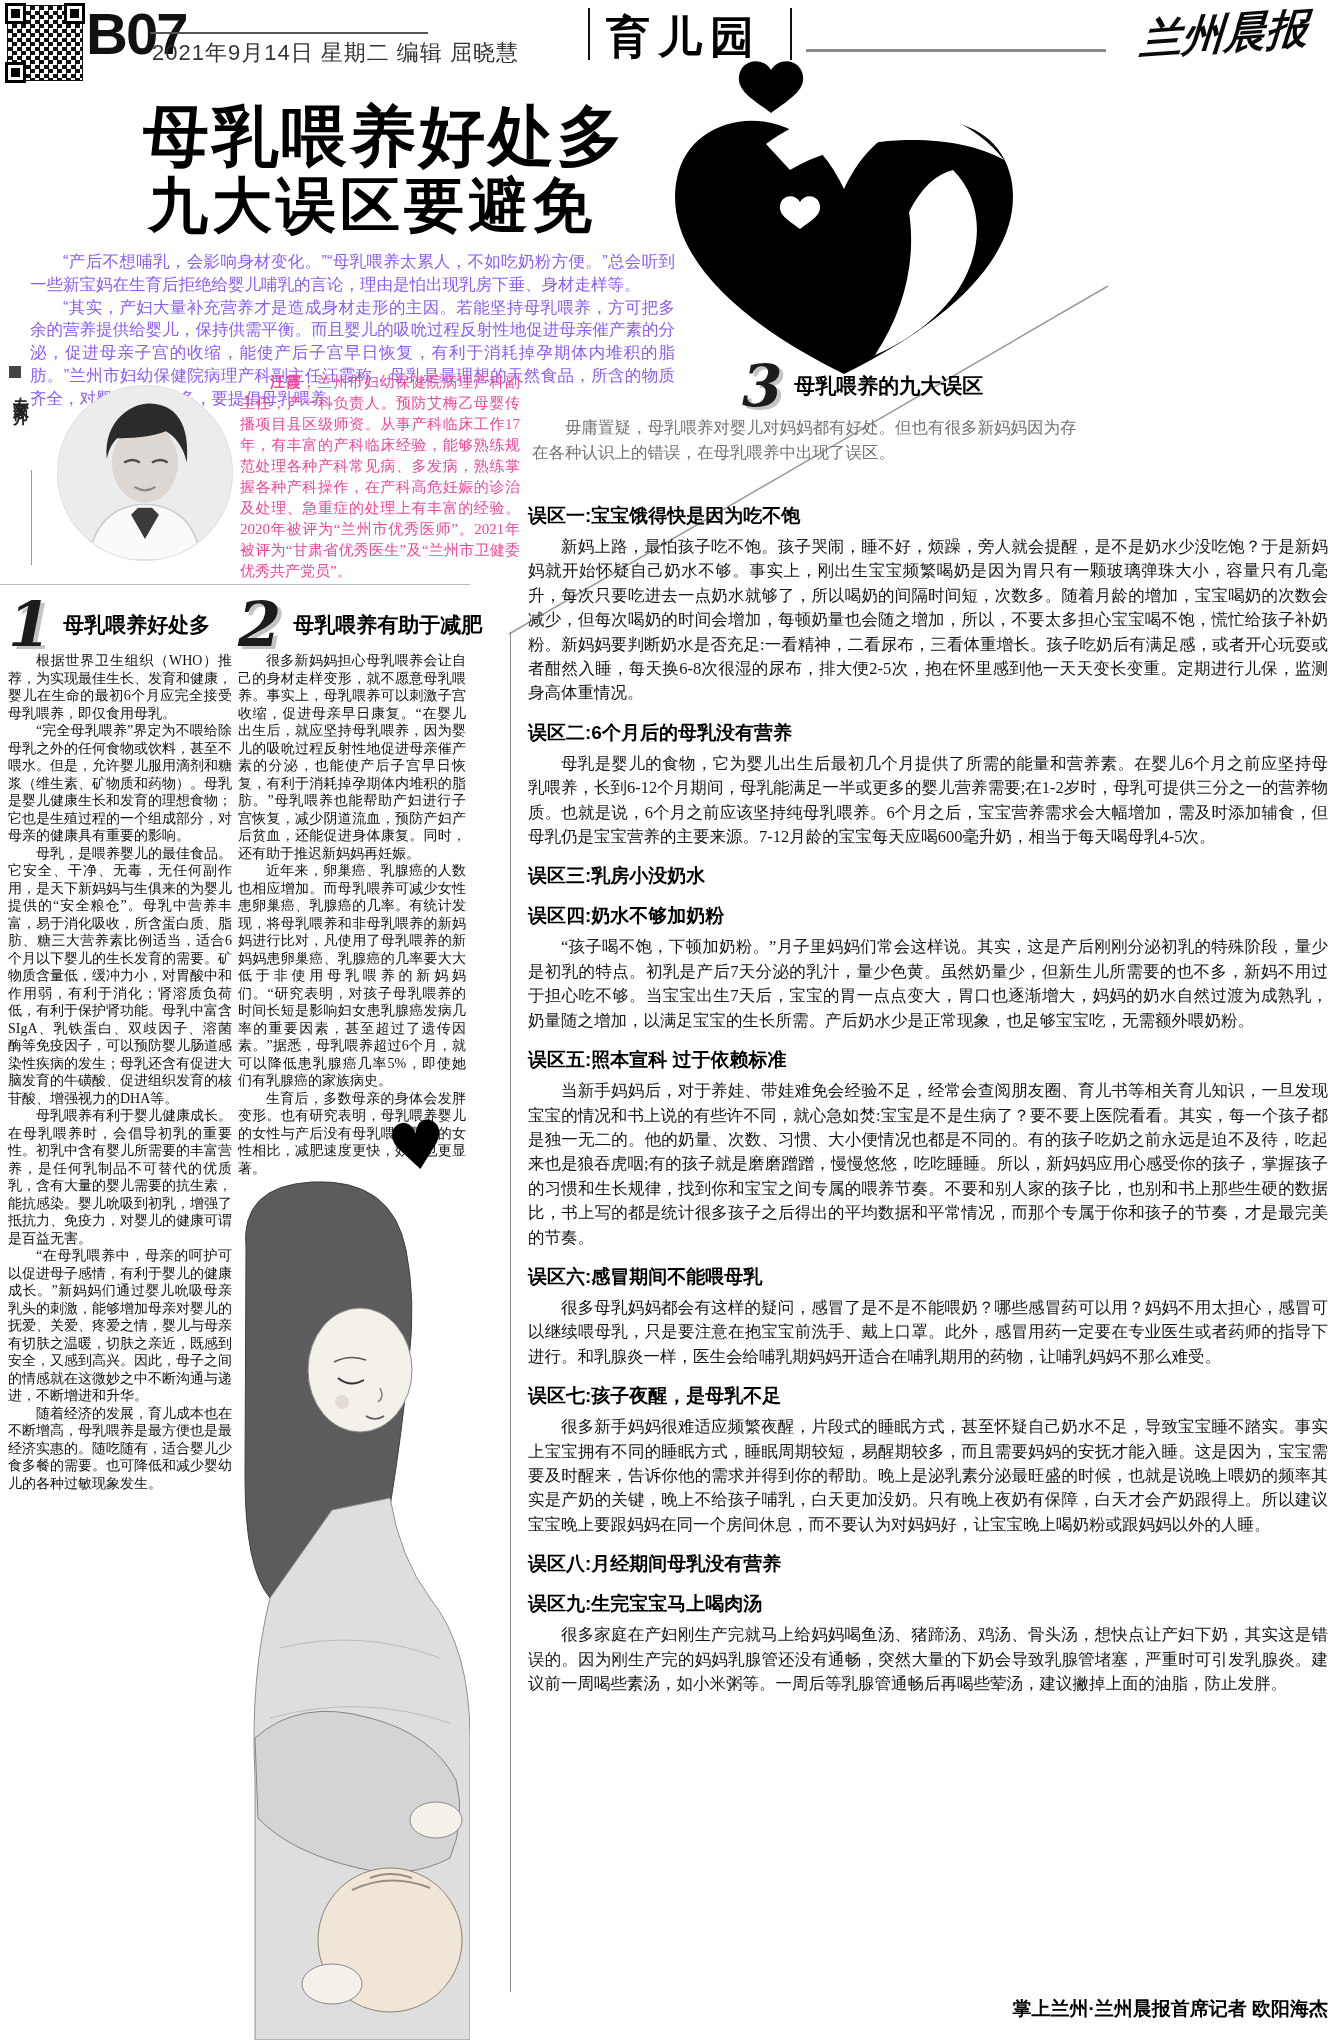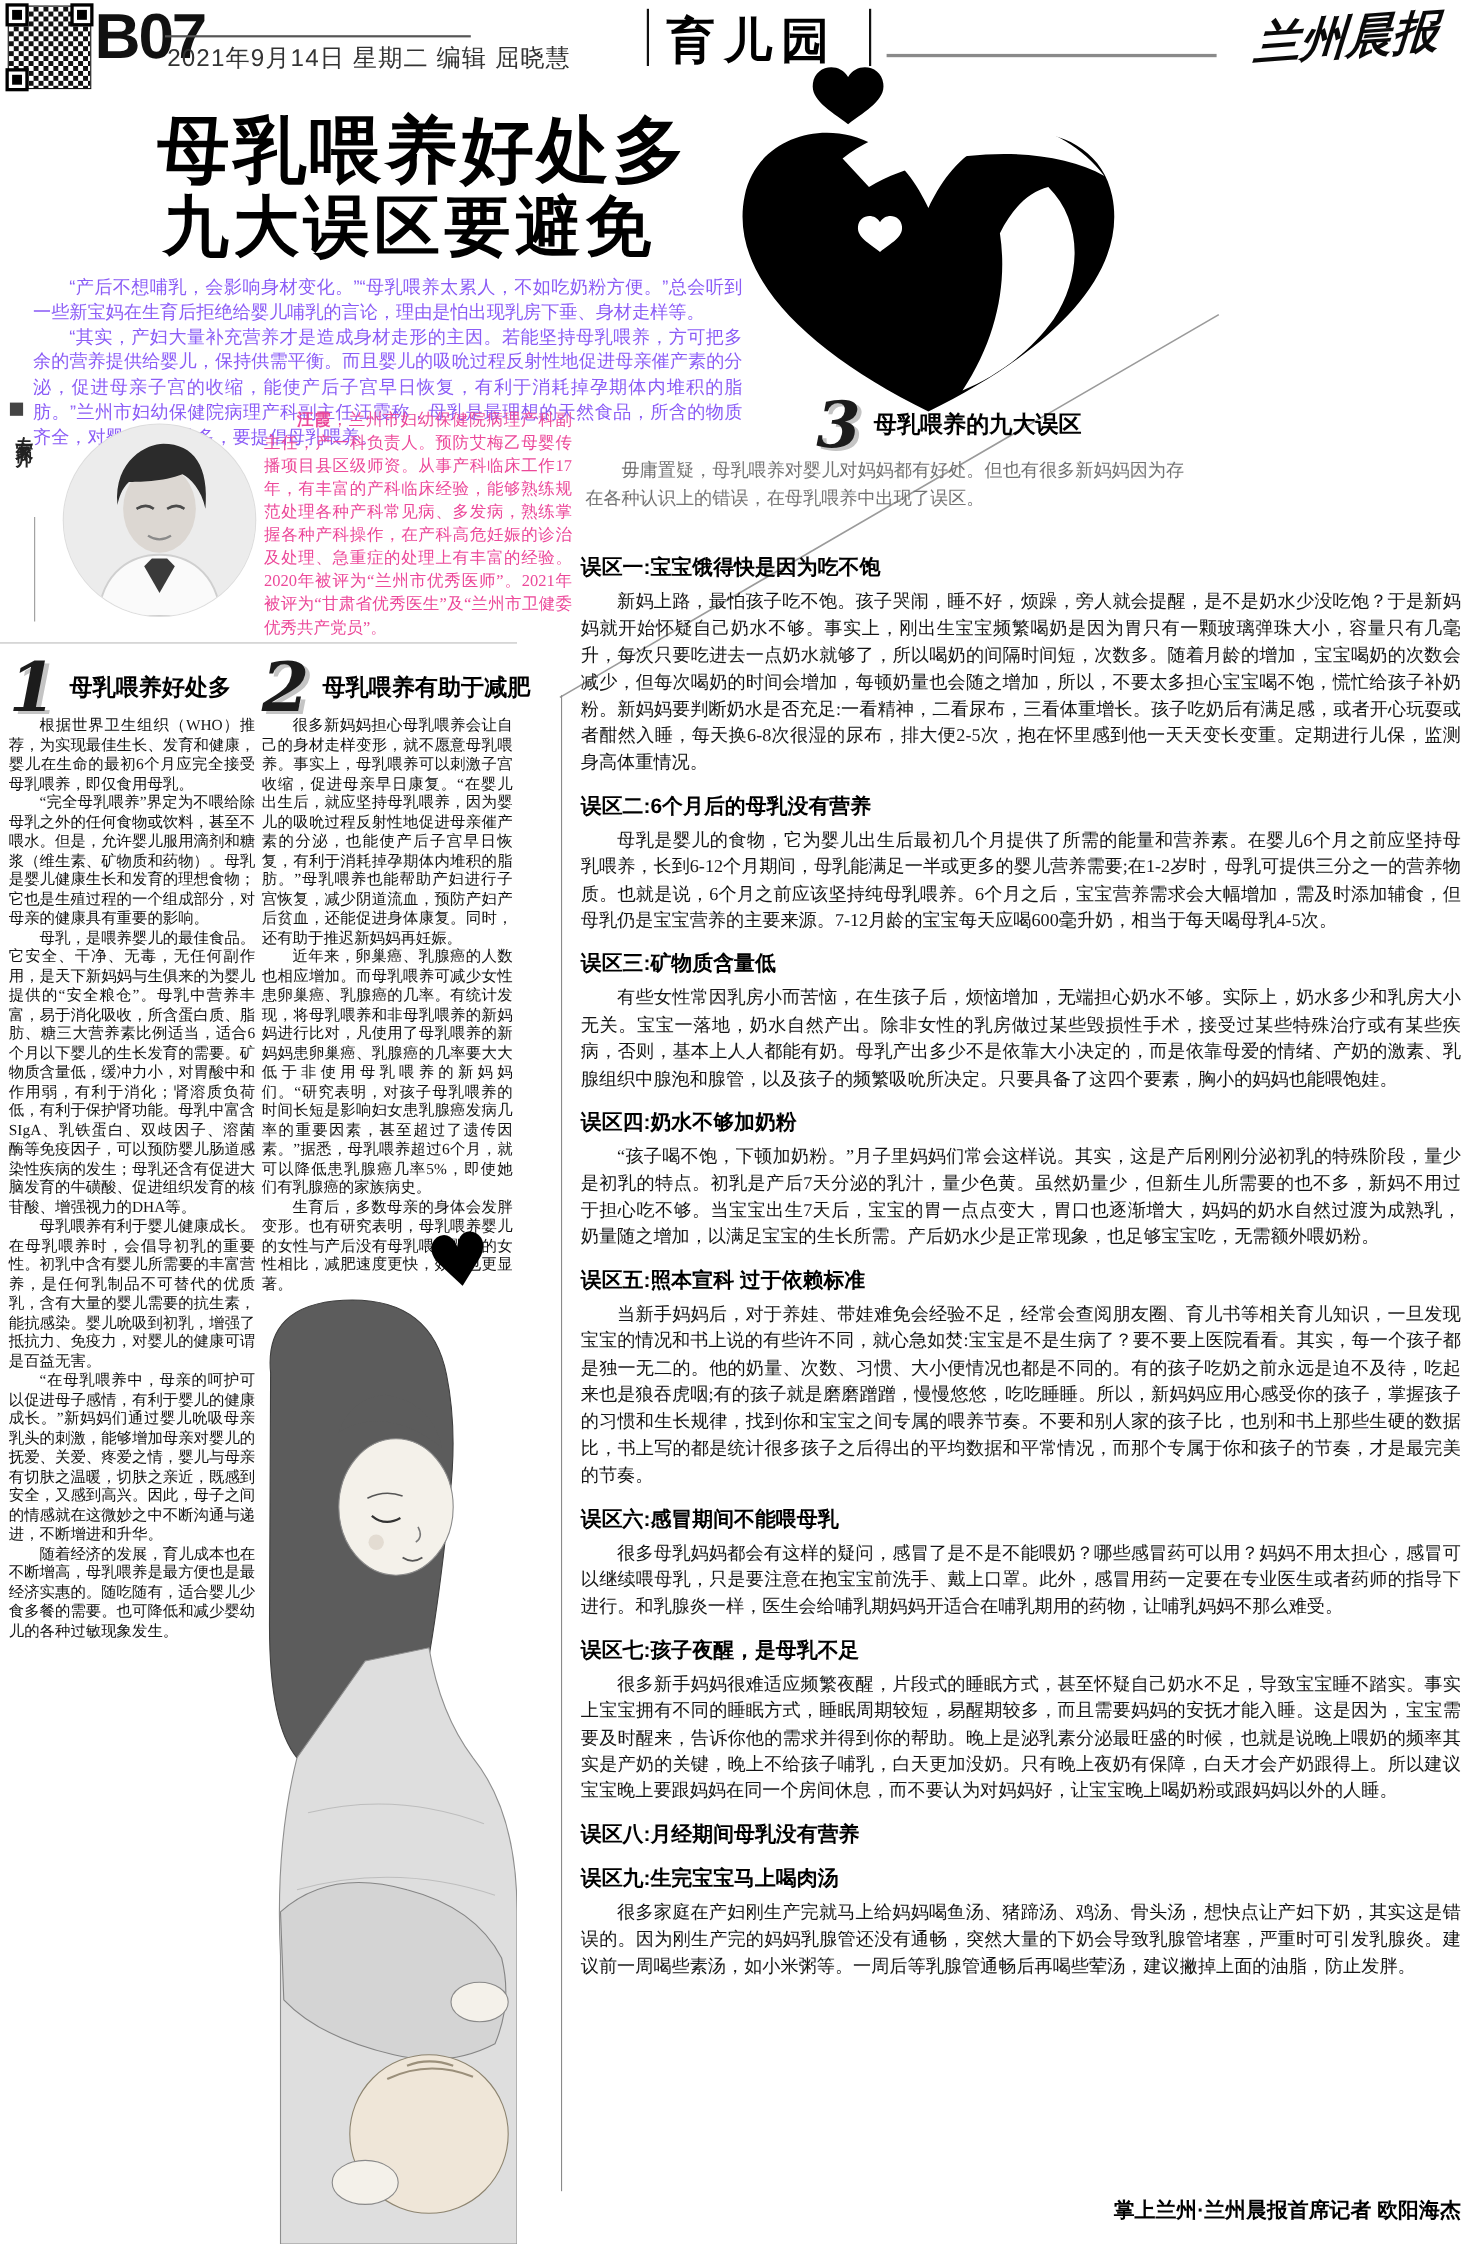--- a/index.html
+++ b/index.html
@@ -166,22 +166,21 @@
   <div class="abs sec3-items">
     <div>
       <div class="wq-head">误区一:宝宝饿得快是因为吃不饱</div>
       <p class="wq-body">新妈上路，最怕孩子吃不饱。孩子哭闹，睡不好，烦躁，旁人就会提醒，是不是奶水少没吃饱？于是新妈妈就开始怀疑自己奶水不够。事实上，刚出生宝宝频繁喝奶是因为胃只有一颗玻璃弹珠大小，容量只有几毫升，每次只要吃进去一点奶水就够了，所以喝奶的间隔时间短，次数多。随着月龄的增加，宝宝喝奶的次数会减少，但每次喝奶的时间会增加，每顿奶量也会随之增加，所以，不要太多担心宝宝喝不饱，慌忙给孩子补奶粉。新妈妈要判断奶水是否充足:一看精神，二看尿布，三看体重增长。孩子吃奶后有满足感，或者开心玩耍或者酣然入睡，每天换6-8次很湿的尿布，排大便2-5次，抱在怀里感到他一天天变长变重。定期进行儿保，监测身高体重情况。</p>
     </div>
     <div>
       <div class="wq-head">误区二:6个月后的母乳没有营养</div>
       <p class="wq-body">母乳是婴儿的食物，它为婴儿出生后最初几个月提供了所需的能量和营养素。在婴儿6个月之前应坚持母乳喂养，长到6-12个月期间，母乳能满足一半或更多的婴儿营养需要;在1-2岁时，母乳可提供三分之一的营养物质。也就是说，6个月之前应该坚持纯母乳喂养。6个月之后，宝宝营养需求会大幅增加，需及时添加辅食，但母乳仍是宝宝营养的主要来源。7-12月龄的宝宝每天应喝600毫升奶，相当于每天喝母乳4-5次。</p>
     </div>
     <div>
-      <div class="wq-head">误区三:矿物质含量低</div>
-      <p class="wq-body">有些女性常因乳房小而苦恼，在生孩子后，烦恼增加，无端担心奶水不够。实际上，奶水多少和乳房大小无关。宝宝一落地，奶水自然产出。除非女性的乳房做过某些毁损性手术，接受过某些特殊治疗或有某些疾病，否则，基本上人人都能有奶。母乳产出多少不是依靠大小决定的，而是依靠母爱的情绪、产奶的激素、乳腺组织中腺泡和腺管，以及孩子的频繁吸吮所决定。只要具备了这四个要素，胸小的妈妈也能喂饱娃。</p>
+      <div class="wq-head">误区三:乳房小没奶水</div>
     </div>
     <div>
       <div class="wq-head">误区四:奶水不够加奶粉</div>
       <p class="wq-body">“孩子喝不饱，下顿加奶粉。”月子里妈妈们常会这样说。其实，这是产后刚刚分泌初乳的特殊阶段，量少是初乳的特点。初乳是产后7天分泌的乳汁，量少色黄。虽然奶量少，但新生儿所需要的也不多，新妈不用过于担心吃不够。当宝宝出生7天后，宝宝的胃一点点变大，胃口也逐渐增大，妈妈的奶水自然过渡为成熟乳，奶量随之增加，以满足宝宝的生长所需。产后奶水少是正常现象，也足够宝宝吃，无需额外喂奶粉。</p>
     </div>
     <div>
       <div class="wq-head">误区五:照本宣科 过于依赖标准</div>
       <p class="wq-body">当新手妈妈后，对于养娃、带娃难免会经验不足，经常会查阅朋友圈、育儿书等相关育儿知识，一旦发现宝宝的情况和书上说的有些许不同，就心急如焚:宝宝是不是生病了？要不要上医院看看。其实，每一个孩子都是独一无二的。他的奶量、次数、习惯、大小便情况也都是不同的。有的孩子吃奶之前永远是迫不及待，吃起来也是狼吞虎咽;有的孩子就是磨磨蹭蹭，慢慢悠悠，吃吃睡睡。所以，新妈妈应用心感受你的孩子，掌握孩子的习惯和生长规律，找到你和宝宝之间专属的喂养节奏。不要和别人家的孩子比，也别和书上那些生硬的数据比，书上写的都是统计很多孩子之后得出的平均数据和平常情况，而那个专属于你和孩子的节奏，才是最完美的节奏。</p>
     </div>
     <div>

